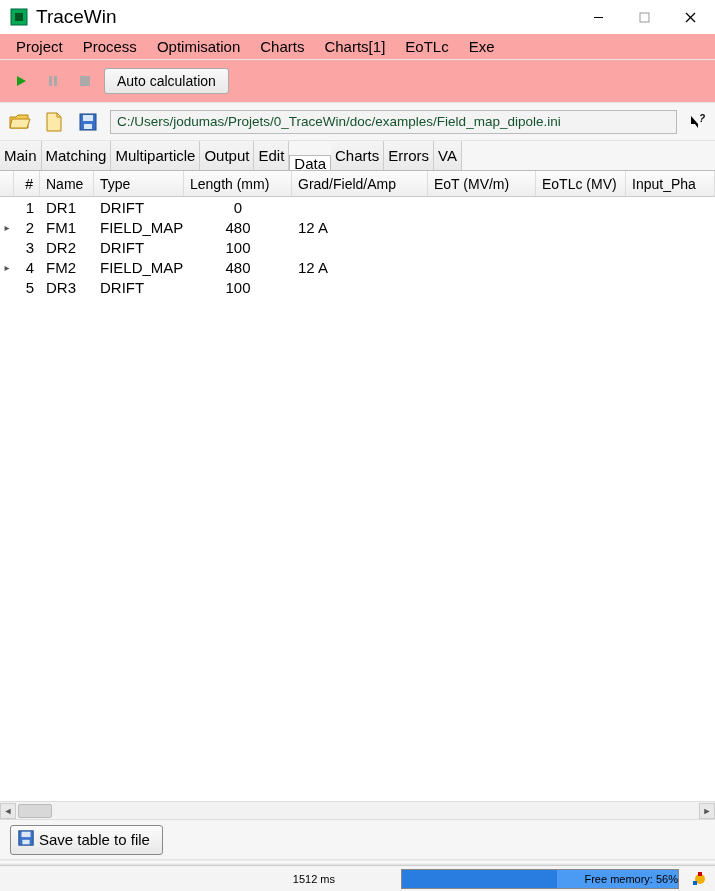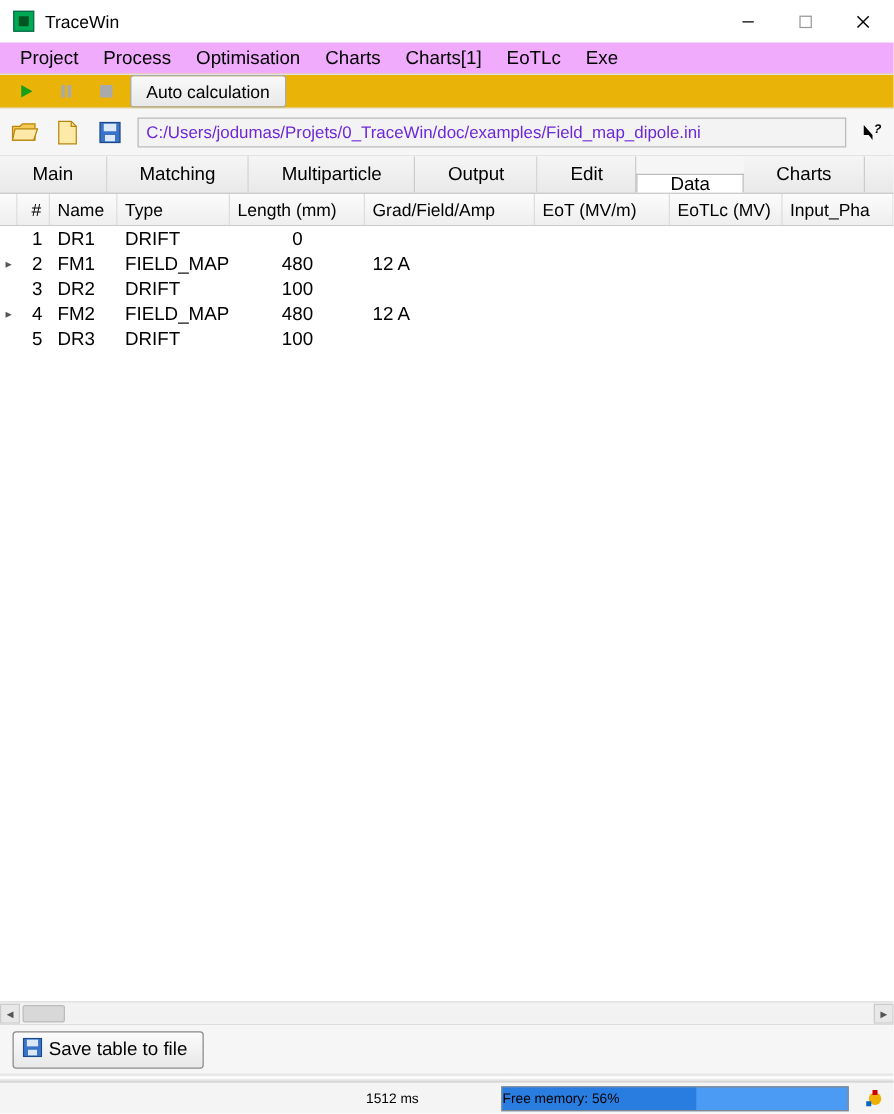--- a/index.html
+++ b/index.html
@@ -19,47 +19,47 @@
   .titlebar {
     height: 34px;
     display: flex;
     align-items: center;
     padding: 0 2px;
     background: #fff;
   }
   .titlebar .app-icon {
     width: 18px; height: 18px; margin: 0 8px 0 8px;
   }
-  .titlebar .title { font-size: 14px; flex: 0 0 auto; }
+  .titlebar .title { font-size: 19px; flex: 0 0 auto; }
   .titlebar .spacer { flex: 1; }
   .winbtn {
     width: 46px; height: 30px; display: flex; align-items: center; justify-content: center;
     color: #000;
   }
   .winbtn svg { width: 11px; height: 11px; }
   .winbtn.disabled { color: #999; }
   
   .menubar {
     height: 25px;
     display: flex;
     align-items: center;
     padding: 0 6px;
-    background: #f0abfc;
+    background: #fca5a5;
     gap: 0;
     font-size: 15px;
   }
   .menubar .menuitem { padding: 2px 10px; cursor: default; }
   
   .toolbar {
-    height: 28px;
+    height: 44px;
     display: flex;
     align-items: center;
     padding: 0 8px;
     gap: 6px;
-    background: #eab308;
+    background: #fca5a5;
     border-top: 1px solid #e3e3e3;
     border-bottom: 1px solid #e3e3e3;
   }
   .tbtn {
     width: 26px; height: 24px; display: flex; align-items: center; justify-content: center;
   }
   .autocalc {
     height: 26px;
     padding: 0 12px;
     border: 1px solid #aaa;
@@ -77,21 +77,21 @@
     gap: 10px;
     background: #f6f6f6;
     border-bottom: 1px solid #e3e3e3;
   }
   .pathbar .icon { width: 24px; height: 22px; display:flex; align-items:center; justify-content:center; }
   .pathfield {
     flex: 1;
     height: 24px;
     border: 1px solid #bbb;
     background: #f3f3f3;
-    color: #6d28d9;
+    color: #14532d;
     padding: 0 6px;
     font-size: 13.5px;
     display: flex;
     align-items: center;
     overflow: hidden;
     white-space: nowrap;
   }
   .helpcursor {
     width: 20px;
     font-weight: bold;
@@ -103,21 +103,21 @@
   .tabs {
     height: 30px;
     display: flex;
     align-items: stretch;
     background: #f6f6f6;
     border-bottom: 1px solid #bbb;
     font-size: 15px;
     overflow: hidden;
   }
   .tab {
-    padding: 0 26px;
+    padding: 0 4px;
     display: flex;
     align-items: center;
     border-right: 1px solid #ccc;
     background: linear-gradient(#f5f5f5,#e9e9e9);
     cursor: default;
     white-space: nowrap;
   }
   .tab.active {
     background: #fff;
     border-top: 1px solid #bbb;
@@ -227,21 +227,21 @@
     text-align: right;
     padding-right: 60px;
   }
   .statusbar .membar {
     flex: 1;
     height: 20px;
     margin: 0 6px;
     border: 1px solid #888;
     background: #4b9bf4;
     position: relative;
-    display: flex; align-items:center; justify-content:flex-start;
+    display: flex; align-items:center; justify-content:flex-end;
     color: #000;
   }
   .statusbar .memfill {
     position: absolute; left:0; top:0; bottom:0;
     background: #2a7de0;
   }
   .statusbar .memtext { position: relative; z-index:1; }
   .statusbar .corner {
     width: 30px; display:flex; align-items:center; justify-content:center;
   }

